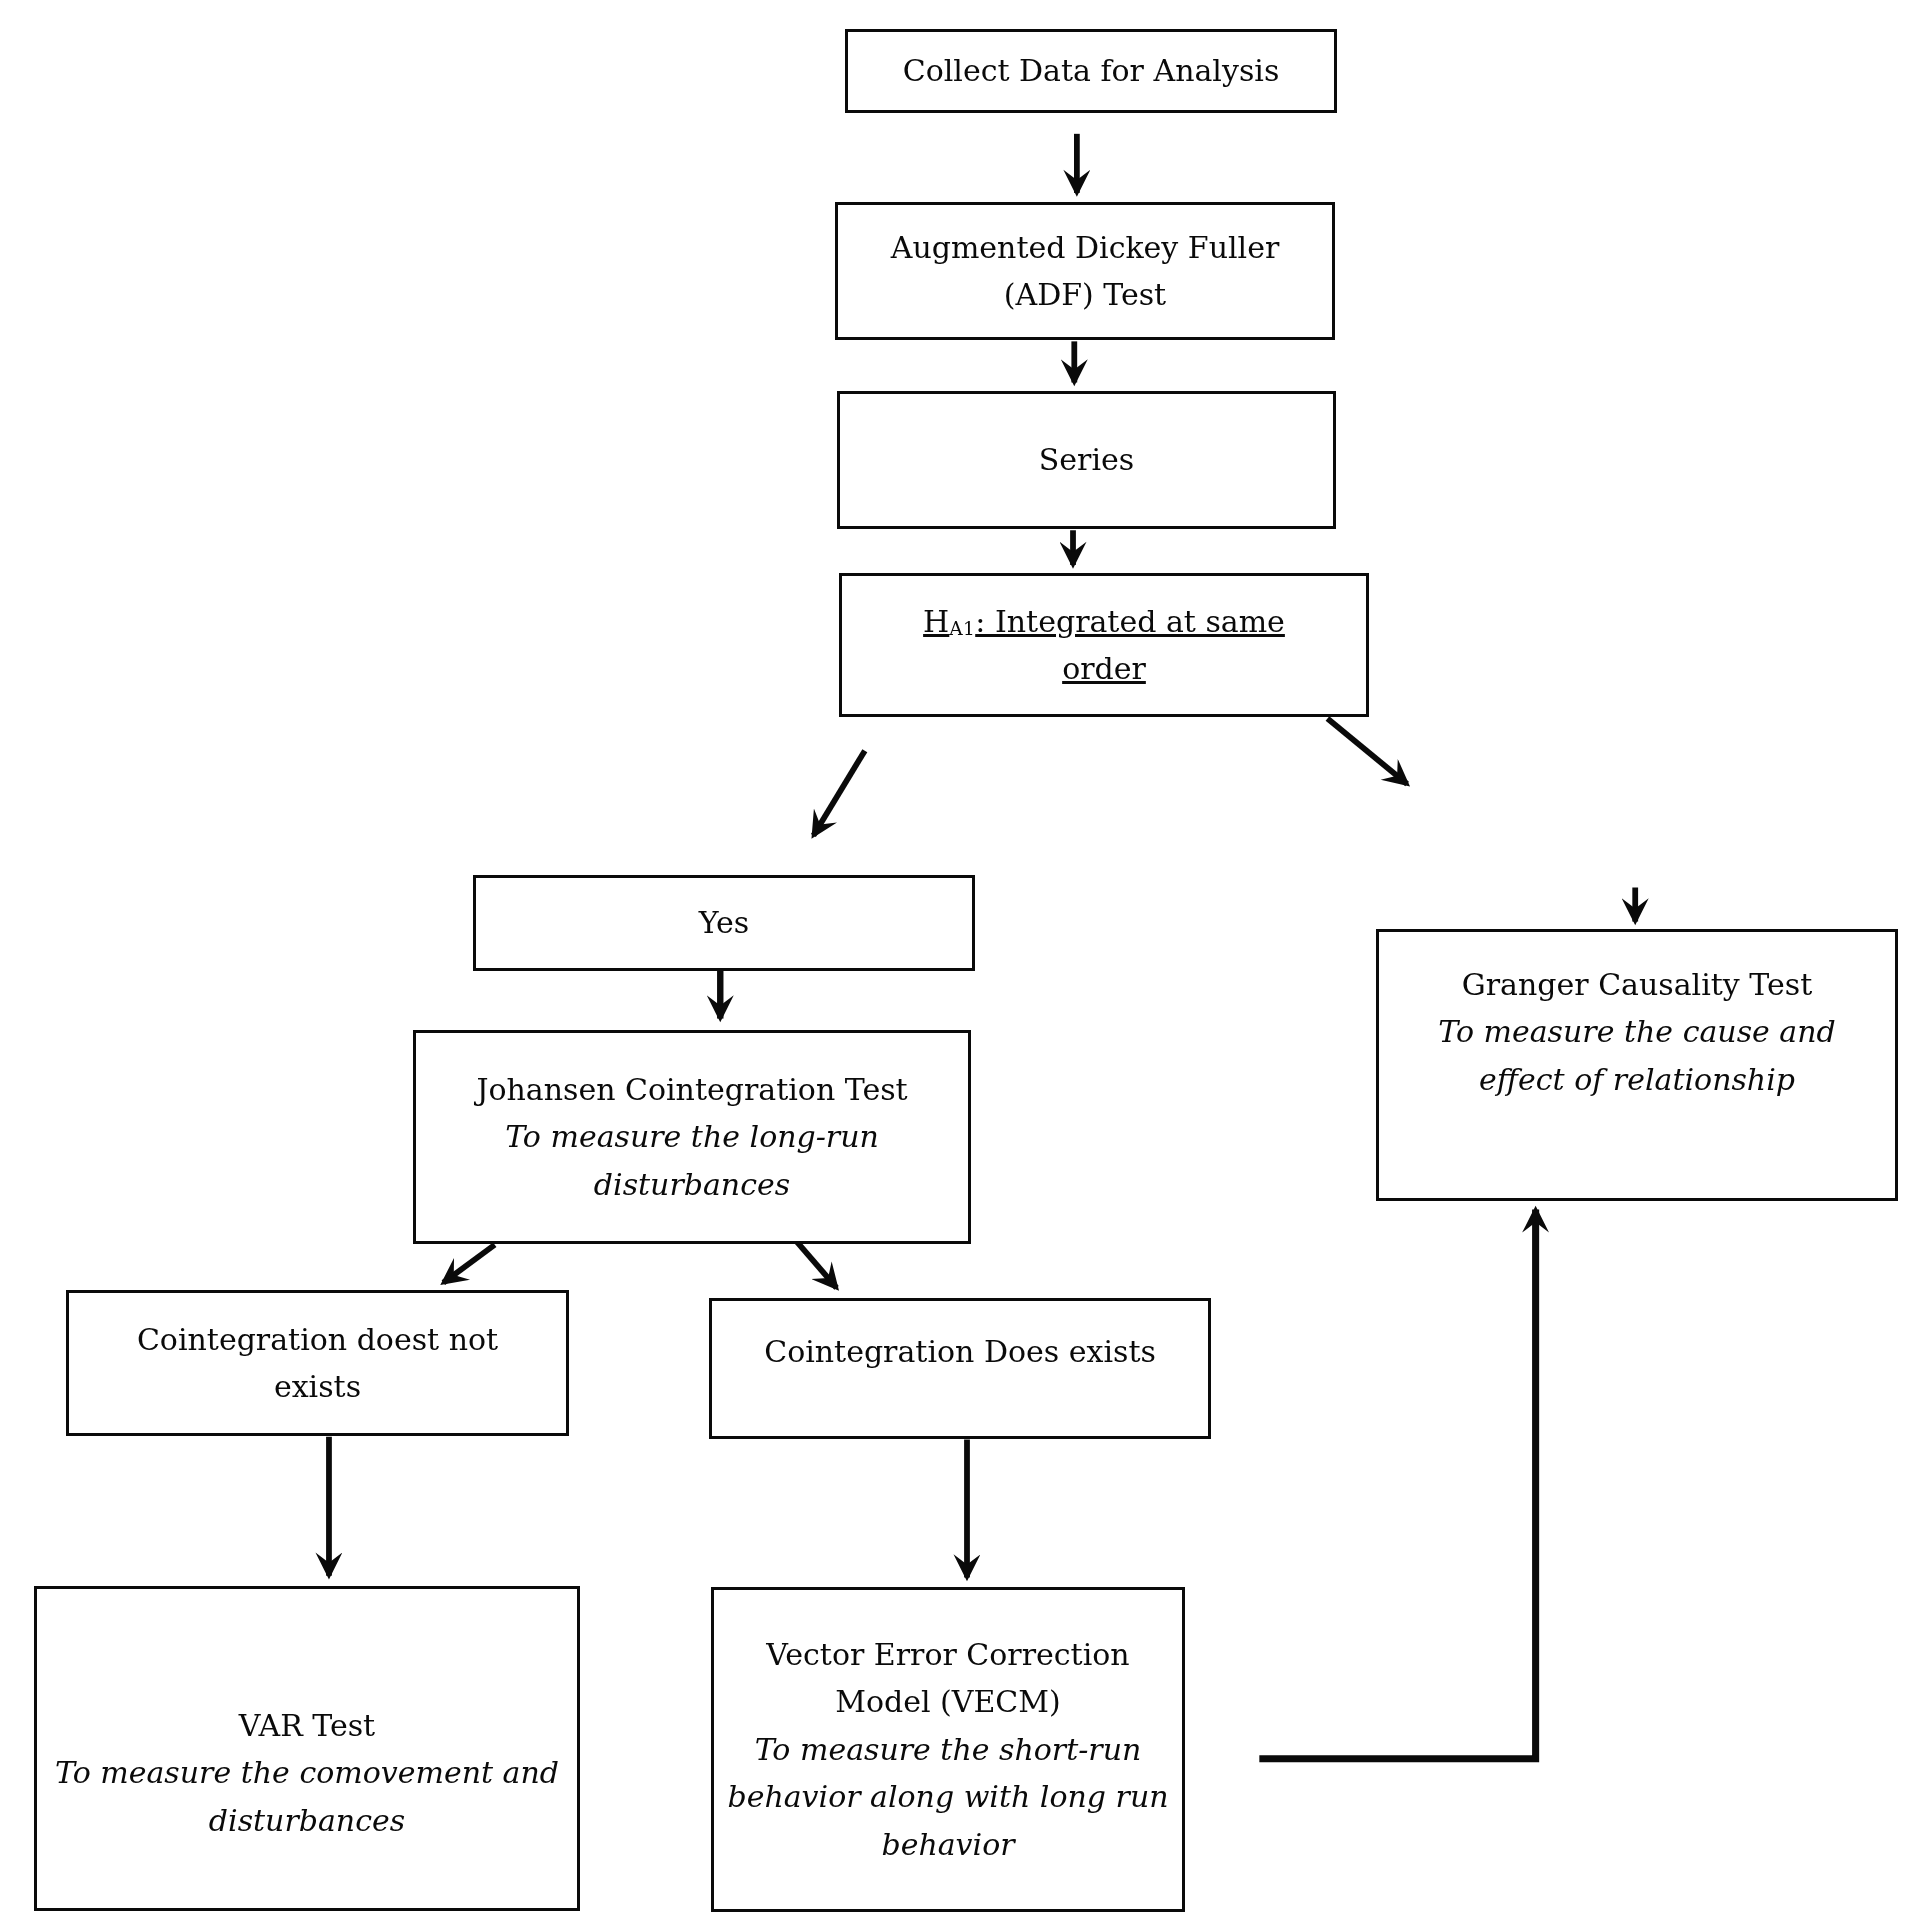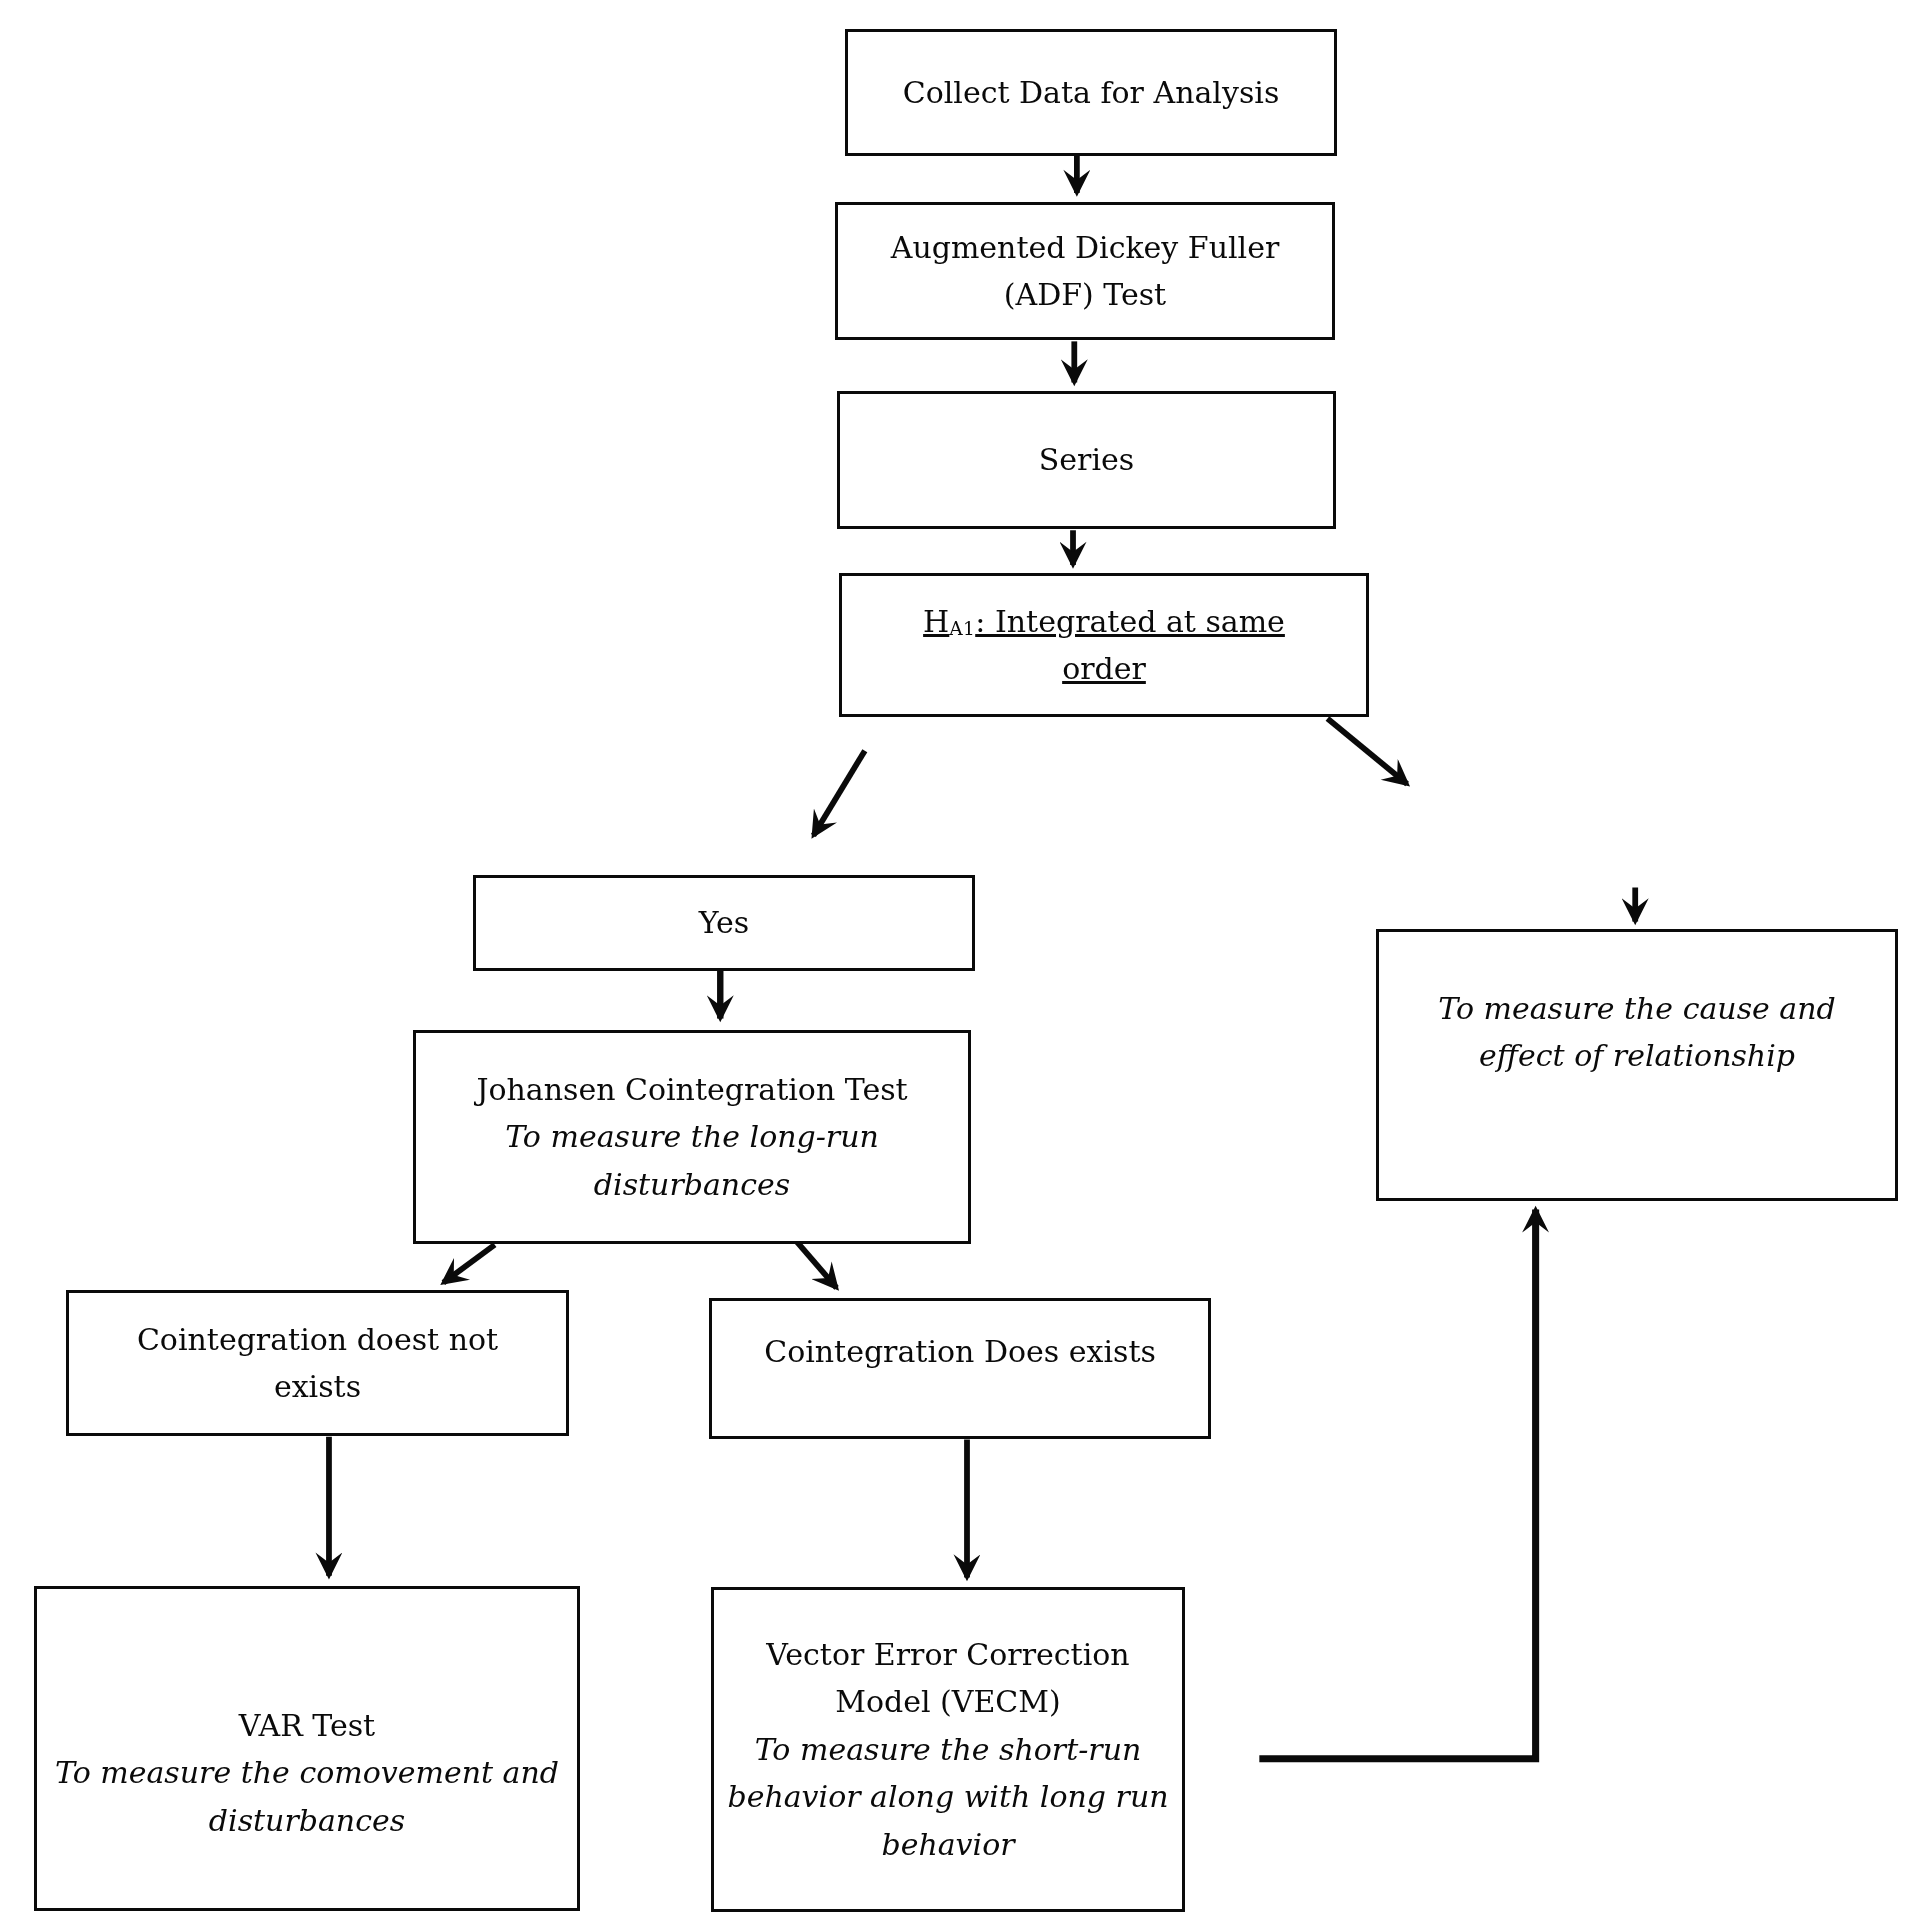--- a/index.html
+++ b/index.html
@@ -35,21 +35,21 @@
   }
   .node .it { font-style: italic; }
   .node .line { display: block; white-space: nowrap; }
   sub.hsub {
     font-size: 0.62em;
     line-height: 0;
     vertical-align: -0.18em;
     letter-spacing: 0.02em;
   }
   
-  #n-collect   { left: 845px; top:   29px; width:  492px; height: 127px; }
+  #n-collect   { left: 845px; top:   29px; width:  492px; height: 84px; }
   #n-adf       { left: 835px; top:  202px; width:  500px; height: 138px; }
   #n-unit      { left: 837px; top:  391px; width:  499px; height: 138px; }
   #n-hyp       { left: 839px; top:  573px; width:  530px; height: 144px; text-decoration: underline; }
   #n-yes       { left:  473px; top: 855px; width:  502px; height: 96px; margin-top: 20px; }
   #n-no        { left: 1362px; top: 794px; width:  502px; height: 93px; }
   #n-johansen  { left:  413px; top: 1030px; width:  558px; height: 214px; }
   #n-granger   { left: 1376px; top: 929px; width:  522px; height: 272px; padding-bottom: 71px; }
   #n-cointnot  { left:  66px; top: 1290px; width:  503px; height: 146px; }
   #n-cointyes  { left: 709px; top: 1298px; width:  502px; height: 141px; padding-bottom: 39px; }
   #n-var       { left:   34px; top: 1586px; width:  546px; height: 325px; padding-bottom: 64px; justify-content: flex-end; }
@@ -108,20 +108,21 @@
   </div>
 
 
   <div class="node" id="n-johansen">
     <span class="line">Johansen Cointegration Test</span>
     <span class="line it">To measure the long-run</span>
     <span class="line it">disturbances</span>
   </div>
 
   <div class="node" id="n-granger">
+    <span class="line">Granger Causality Test</span>
     <span class="line it">To measure the cause and</span>
     <span class="line it">effect of relationship</span>
   </div>
 
   <div class="node" id="n-cointnot">
     <span class="line">Cointegration doest not</span>
     <span class="line">exists</span>
   </div>
 
   <div class="node" id="n-cointyes">

